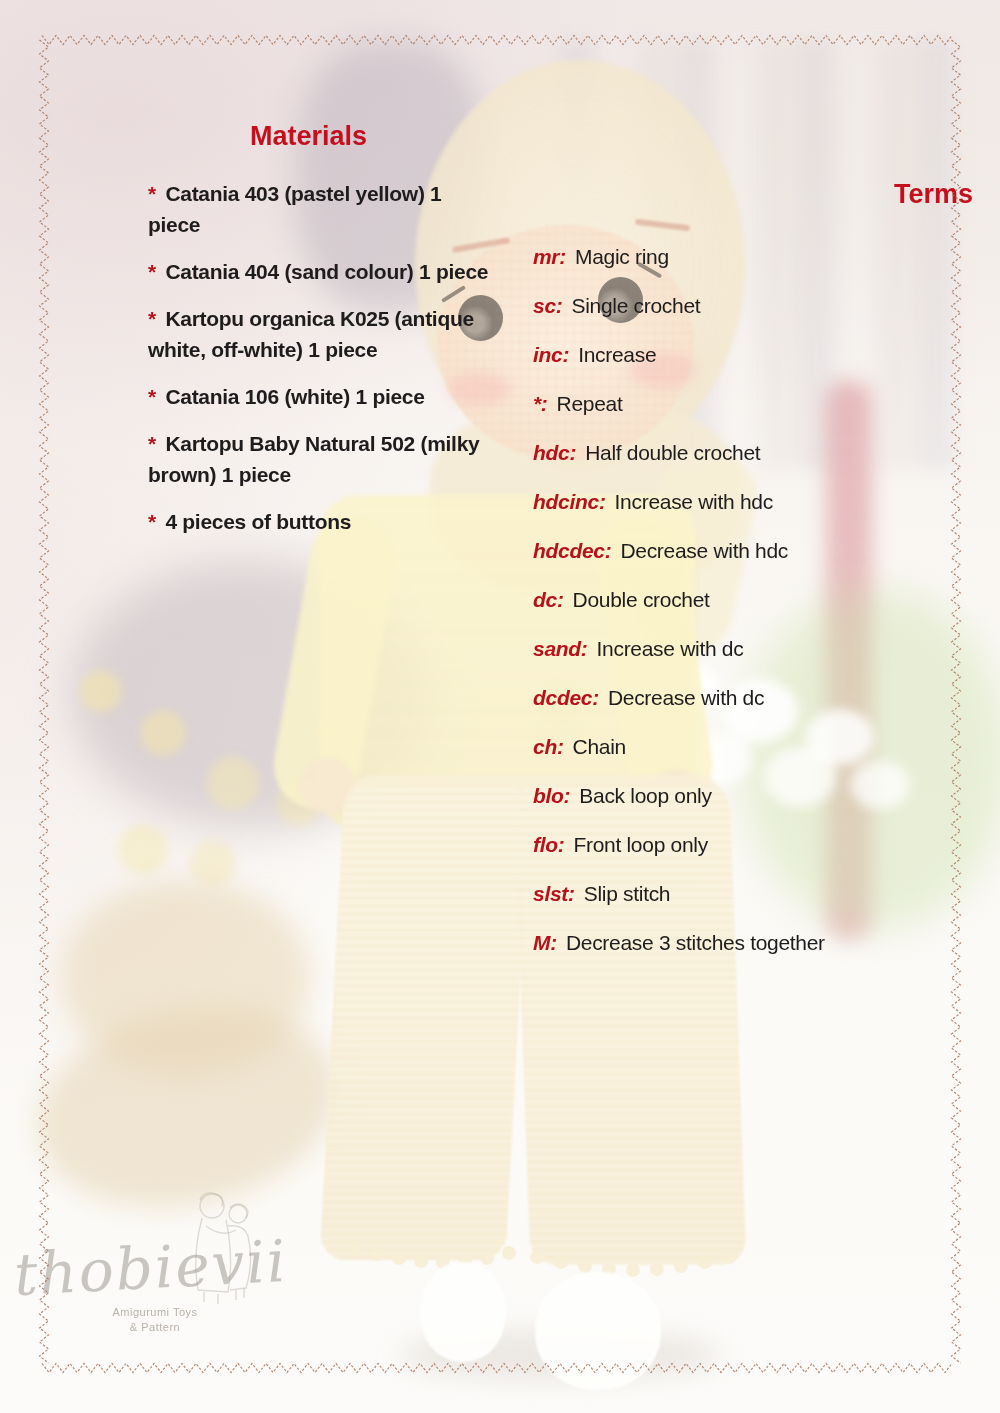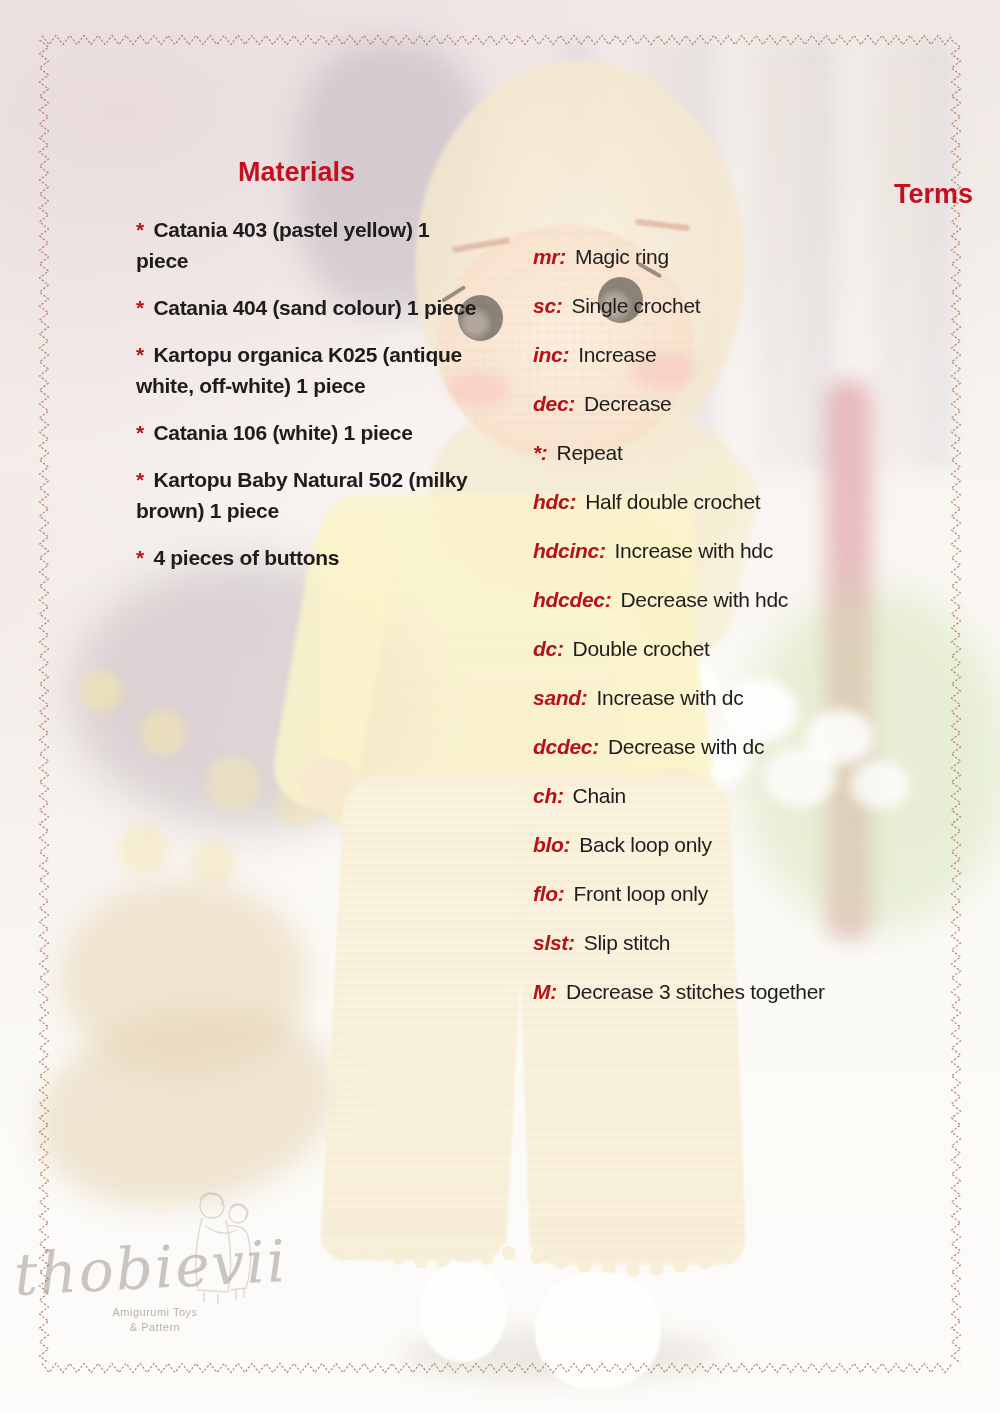--- a/index.html
+++ b/index.html
@@ -98,21 +98,21 @@
   .wm-sub{position:absolute;left:100px;top:1305px;width:110px;text-align:center;font-size:11px;
     line-height:15px;color:rgba(168,160,150,.8);letter-spacing:.5px;}
   .wm-illu{position:absolute;left:188px;top:1186px;opacity:.55;}
   .wm-illu path,.wm-illu circle{fill:none;stroke:rgba(160,152,143,.6);stroke-width:1.4;}
   
   #stitch-border{position:absolute;inset:0;z-index:6;pointer-events:none;}
   #stitch-border polyline{fill:none;stroke:var(--border_stitch,#a8765b);stroke-width:1.1;
     stroke-dasharray:2.4 1.8;opacity:.9;}
   
   .content{position:absolute;inset:0;z-index:5;}
-  .materials{position:absolute;left:136px;top:118px;width:345px;margin-top:36px;}
+  .materials{position:absolute;left:148px;top:118px;width:345px;}
   .materials h2{margin:0 24px 24px 0;text-align:center;font-size:27px;line-height:36px;
     color:var(--heading_red,#c40f1e);font-weight:bold;}
   .materials ul{list-style:none;margin:0;padding:0;}
   .materials li{font-size:21px;line-height:31px;margin:0 0 16px 0;font-weight:bold;
     color:var(--text_black,#1e1c1c);letter-spacing:-.3px;}
   .materials .star{color:var(--abbr_red,#b5121a);margin-right:4px;}
   .terms{position:absolute;left:533px;top:176px;width:440px;}
   .terms h2{margin:0 0 28px 0;font-size:27px;line-height:36px;color:var(--heading_red,#c40f1e);font-weight:bold;text-align:right;}
   .term-row{font-size:21px;line-height:33px;margin-bottom:16px;letter-spacing:-.3px;}
   .term-row .abbr{color:var(--abbr_red,#b5121a);font-style:italic;font-weight:bold;margin-right:9px;}
@@ -189,21 +189,20 @@
         <li><span class="star">*</span> <span>Kartopu Baby Natural 502 (milky brown) 1 piece</span></li>
         <li><span class="star">*</span> <span>4 pieces of buttons</span></li>
       </ul>
     </section>
 
     <section class="terms">
       <h2>Terms</h2>
       <div class="term-row"><span class="abbr">mr:</span><span class="def">Magic ring</span></div>
       <div class="term-row"><span class="abbr">sc:</span><span class="def">Single crochet</span></div>
       <div class="term-row"><span class="abbr">inc:</span><span class="def">Increase</span></div>
-      <div class="term-row"><span class="abbr">dec:</span><span class="def">Decrease</span></div>
       <div class="term-row"><span class="abbr">*:</span><span class="def">Repeat</span></div>
       <div class="term-row"><span class="abbr">hdc:</span><span class="def">Half double crochet</span></div>
       <div class="term-row"><span class="abbr">hdcinc:</span><span class="def">Increase with hdc</span></div>
       <div class="term-row"><span class="abbr">hdcdec:</span><span class="def">Decrease with hdc</span></div>
       <div class="term-row"><span class="abbr">dc:</span><span class="def">Double crochet</span></div>
       <div class="term-row"><span class="abbr">sand:</span><span class="def">Increase with dc</span></div>
       <div class="term-row"><span class="abbr">dcdec:</span><span class="def">Decrease with dc</span></div>
       <div class="term-row"><span class="abbr">ch:</span><span class="def">Chain</span></div>
       <div class="term-row"><span class="abbr">blo:</span><span class="def">Back loop only</span></div>
       <div class="term-row"><span class="abbr">flo:</span><span class="def">Front loop only</span></div>

